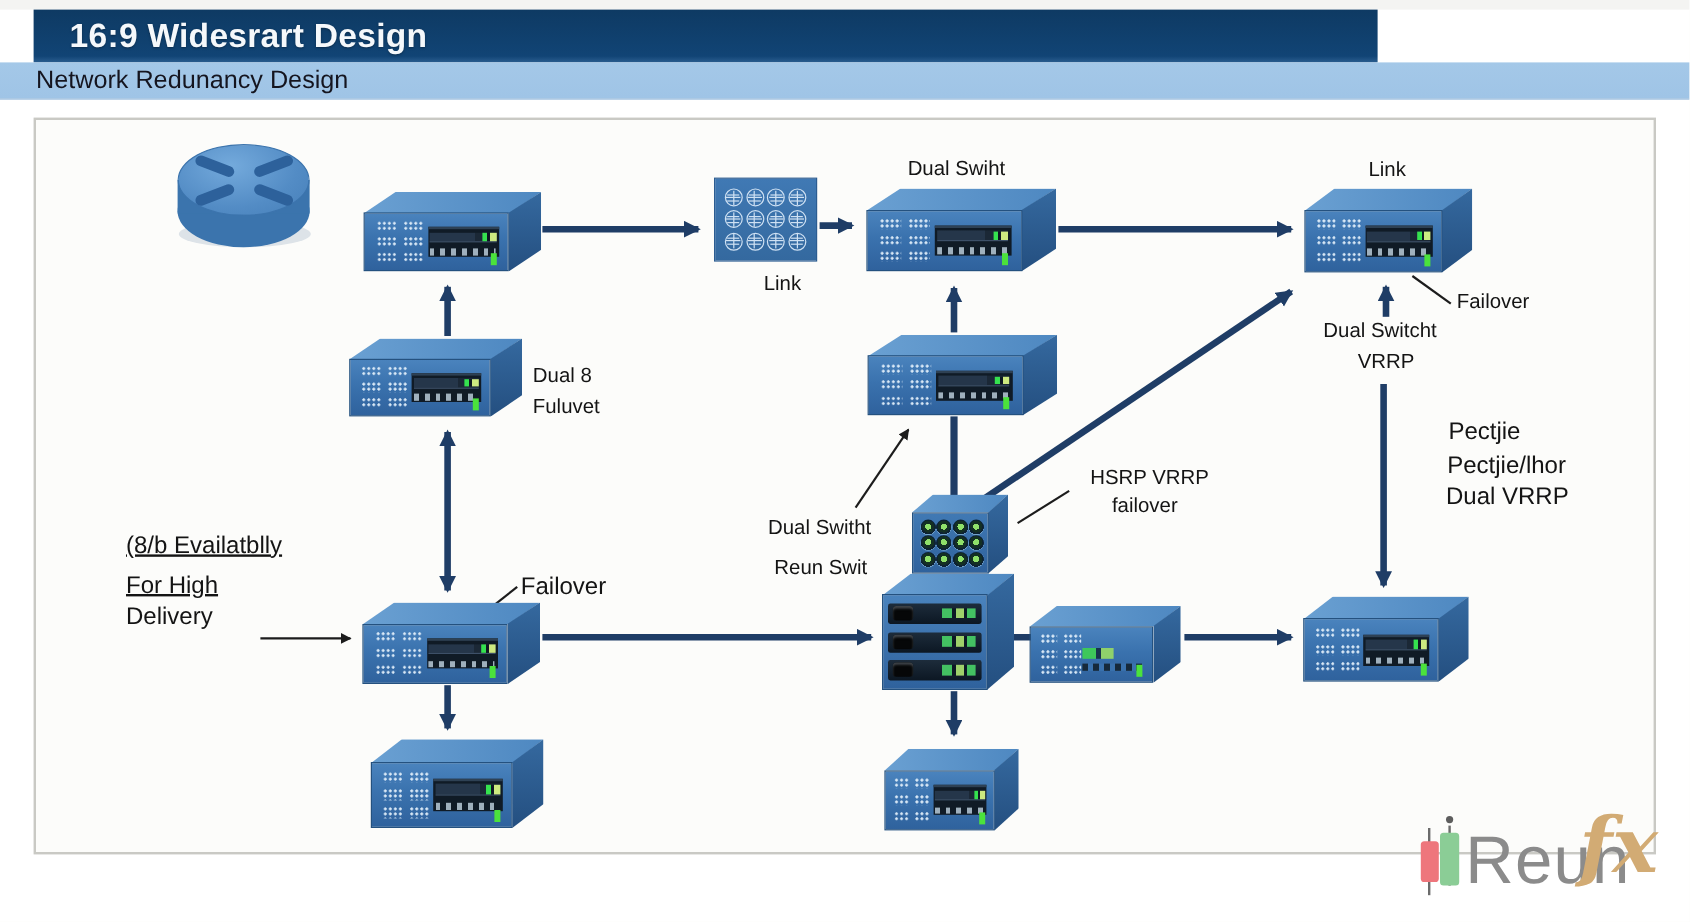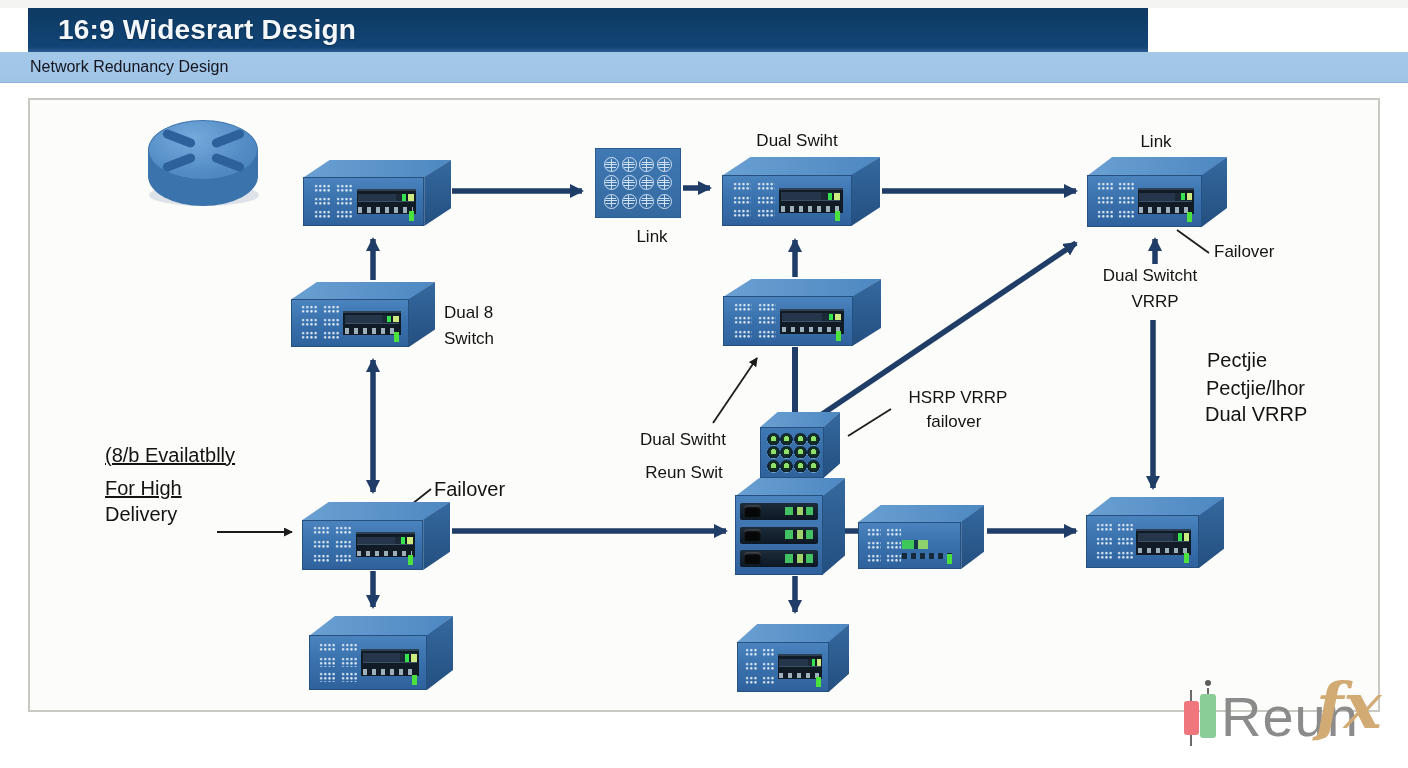--- a/index.html
+++ b/index.html
@@ -15,21 +15,21 @@
     background:linear-gradient(180deg,#0e3a63 0%,#114475 88%,#2a5d8f 100%);
     display:flex;align-items:center;margin-left:28px;
   }
   .titlebar .t{color:#f5f8fb;font-size:28px;font-weight:bold;letter-spacing:.2px;margin-left:30px;
     text-shadow:0 1px 2px rgba(0,0,0,.35);}
   .subbar{
     position:absolute;left:0;top:52px;width:1408px;height:30px;
     background:linear-gradient(180deg,#a4c8e8 0%,#9fc4e6 100%);
     display:flex;align-items:center;border-bottom:1px solid #8fb5da;
   }
-  .subbar .s{color:#15151f;font-size:16px;margin-left:30px;}
+  .subbar .s{color:#15151f;font-size:21px;margin-left:30px;}
   
   .frame{
     position:absolute;left:28px;top:98px;width:1352px;height:614px;
     background:#fcfcfa;border:2px solid #c9c9c4;box-sizing:border-box;
   }
   svg.wires{position:absolute;left:0;top:0;width:1408px;height:768px;z-index:1;pointer-events:none;}
   
   .lbl{position:absolute;z-index:4;color:#141414;font-size:17px;white-space:nowrap;line-height:1.15;}
   .lbl-c{transform:translateX(-50%);text-align:center;}
   .lbl.u{text-decoration:underline;}
@@ -448,21 +448,21 @@
 <div class="lbl lbl-c" style="left:797px;top:131px;">Dual Swiht</div>
 <div class="lbl lbl-c" style="left:652px;top:227px;">Link</div>
 <div class="lbl lbl-c" style="left:1156px;top:132px;">Link</div>
 <div class="lbl" style="left:1214px;top:242px;">Failover</div>
 <div class="lbl lbl-c" style="left:1150px;top:266px;">Dual Switcht</div>
 <div class="lbl lbl-c" style="left:1155px;top:292px;text-align:center;">VRRP</div>
 <div class="lbl sm" style="left:1207px;top:349px;">Pectjie</div>
 <div class="lbl sm" style="left:1206px;top:377px;">Pectjie/lhor</div>
 <div class="lbl sm" style="left:1205px;top:403px;">Dual VRRP</div>
 <div class="lbl" style="left:444px;top:303px;">Dual 8</div>
-<div class="lbl" style="left:444px;top:329px;">Switch</div>
+<div class="lbl" style="left:444px;top:329px;">Fuluvet</div>
 <div class="lbl sm u" style="left:105px;top:444px;">(8/b Evailatblly</div>
 <div class="lbl sm" style="left:105px;top:477px;text-decoration:underline;">For High</div>
 <div class="lbl sm" style="left:105px;top:503px;">Delivery</div>
 <div class="lbl sm" style="left:434px;top:478px;">Failover</div>
 <div class="lbl lbl-c" style="left:683px;top:418px;margin-top:12px;">Dual Switht</div>
 <div class="lbl lbl-c" style="left:684px;top:439px;margin-top:24px;">Reun Swit</div>
 <div class="lbl lbl-c" style="left:958px;top:388px;">HSRP VRRP</div>
 <div class="lbl lbl-c" style="left:954px;top:412px;">failover</div>
 
 <div class="wick1"></div>

